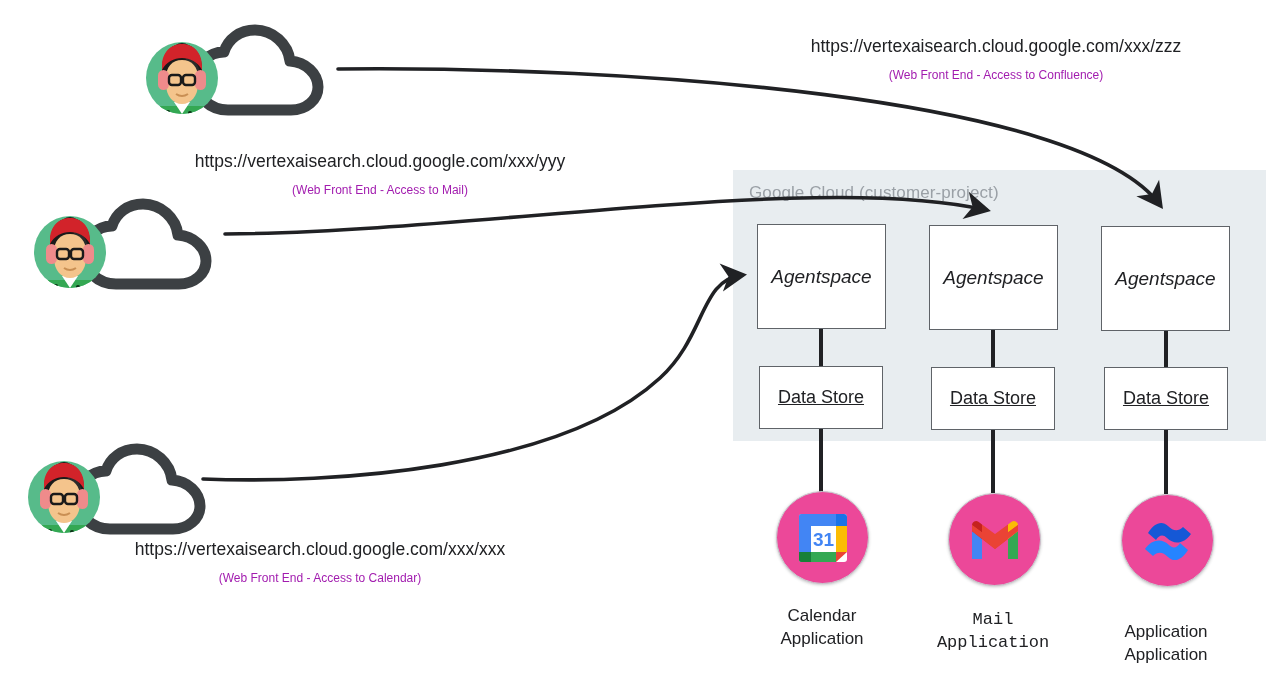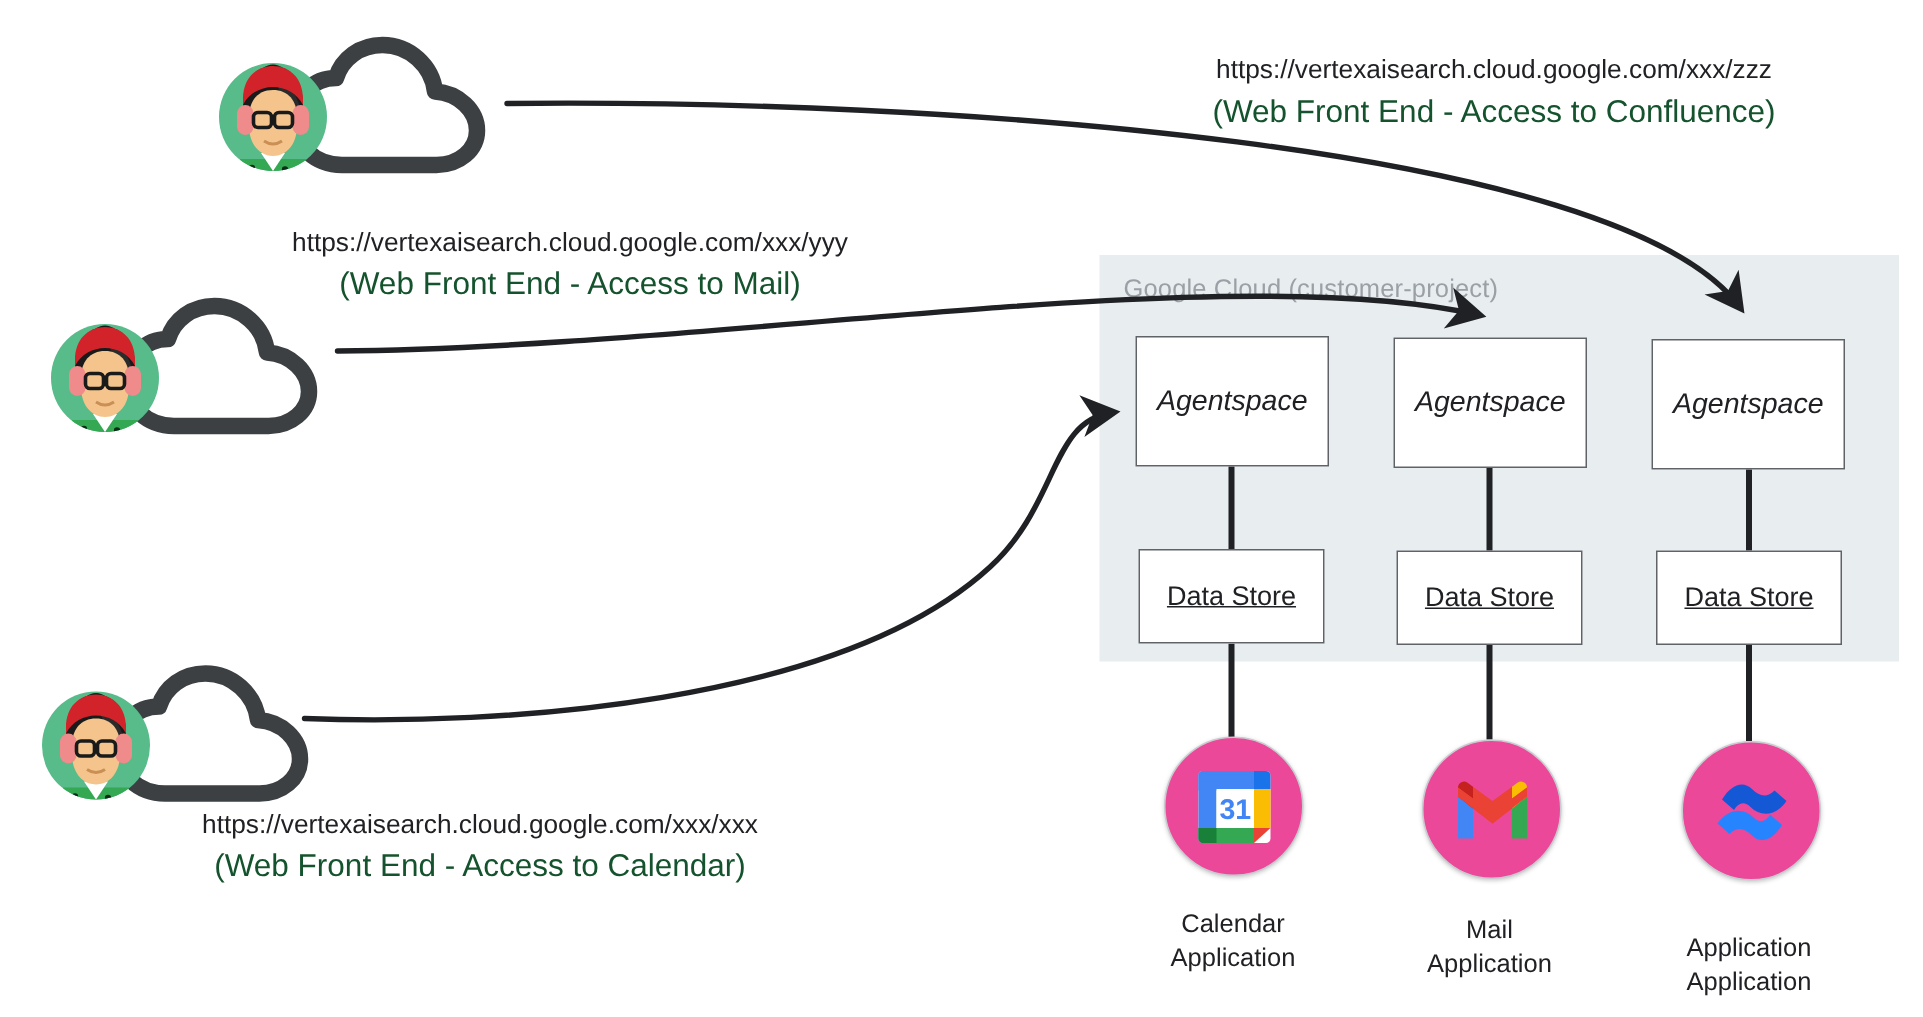--- a/index.html
+++ b/index.html
@@ -21,41 +21,41 @@
     font-size:17px;color:#9aa0a6;letter-spacing:.1px;white-space:nowrap;
   }
 
   
   .node-box{
     position:absolute;background:#ffffff;border:1.6px solid #5f6368;
     display:flex;align-items:center;justify-content:center;
     box-sizing:border-box;
   }
   .node-box .node-label{white-space:nowrap;}
-  .agent-box{width:129px;height:87px;}
+  .agent-box{width:129px;height:105px;}
   .agent-box .node-label{font-style:italic;font-size:19px;color:#202124;}
   .store-box{width:124px;height:63px;}
   .store-box .node-label{font-size:18px;color:#202124;text-decoration:underline;}
 
   
   .app-circle{
     position:absolute;width:91px;height:91px;border-radius:50%;
     background:#ec4899;border:1px solid #c8cbcf;
     box-shadow:0 1px 3px rgba(60,64,67,.30);
     display:flex;align-items:center;justify-content:center;
   }
   .app-caption{
     position:absolute;width:170px;text-align:center;
     font-size:17px;line-height:23px;color:#202124;
   }
 
   
   .url-block{position:absolute;text-align:center;white-space:nowrap;}
   .url-block .url-line{font-size:17.5px;line-height:27px;color:#202124;}
-  .url-block .url-sub{font-size:21px;line-height:30px;color:#14532d;}
+  .url-block .url-sub{font-size:12px;line-height:30px;color:#a21caf;}
 
   
   .user-cloud{position:absolute;width:215px;height:98px;}
   .user-cloud svg{display:block;}
 </style>
 </head>
 <body>
 
 <div id="stage">
 
@@ -250,21 +250,21 @@
     <svg width="54" height="42" viewBox="0 0 54 42">
       <path d="M4,40 h10 V20 L4,12 Z" fill="#4285f4"></path>
       <path d="M40,40 h10 V12 L40,20 Z" fill="#34a853"></path>
       <path d="M4,12 L4,6 a4,4 0 0 1 6.4,-3.2 L14,5.5 L14,20 Z" fill="#c5221f"></path>
       <path d="M50,12 L50,6 a4,4 0 0 0 -6.4,-3.2 L40,5.5 L40,20 Z" fill="#fbbc04"></path>
       <path d="M4,12 L27,29 L50,12 L50,6 L27,23 L4,6 Z" fill="#ea4335"></path>
       <path d="M4,6 L27,23 L50,6 L50,12 L27,30 L4,12 Z" fill="#ea4335"></path>
       <path d="M14,5.5 L27,15 L40,5.5 L40,20 L27,30 L14,20 Z" fill="#ea4335"></path>
     </svg>
   </div>
-  <div class="app-caption" style="left:908px;top:608px;">
+  <div class="app-caption" style="left:908px;top:608px;font-family:Liberation Mono, monospace;">
     <div>Mail</div>
     <div>Application</div>
   </div>
 
   <div class="app-circle" style="left:1121px;top:494px;">
     <svg width="56" height="50" viewBox="0 0 56 50">
       <path d="M8,17 C14,7 22,4 28,10 C33,15 38,16 43,11 L51,18
                C44,28 34,29 27,22 C23,18 19,19 16,24 Z" fill="#1558d6"></path>
       <path d="M48,34 C42,44 34,47 28,41 C23,36 18,35 13,40 L5,33
                C12,23 22,22 29,29 C33,33 37,32 40,27 Z" fill="#2684ff"></path>

